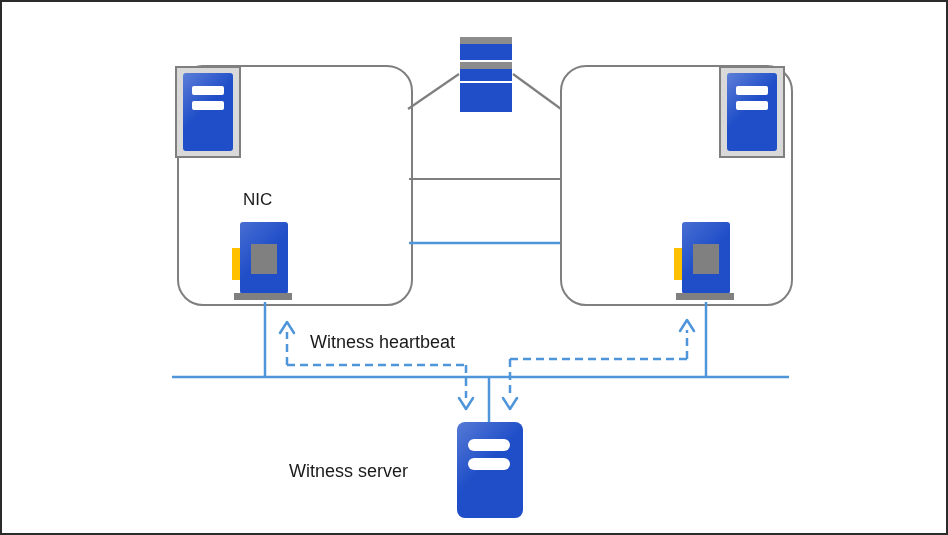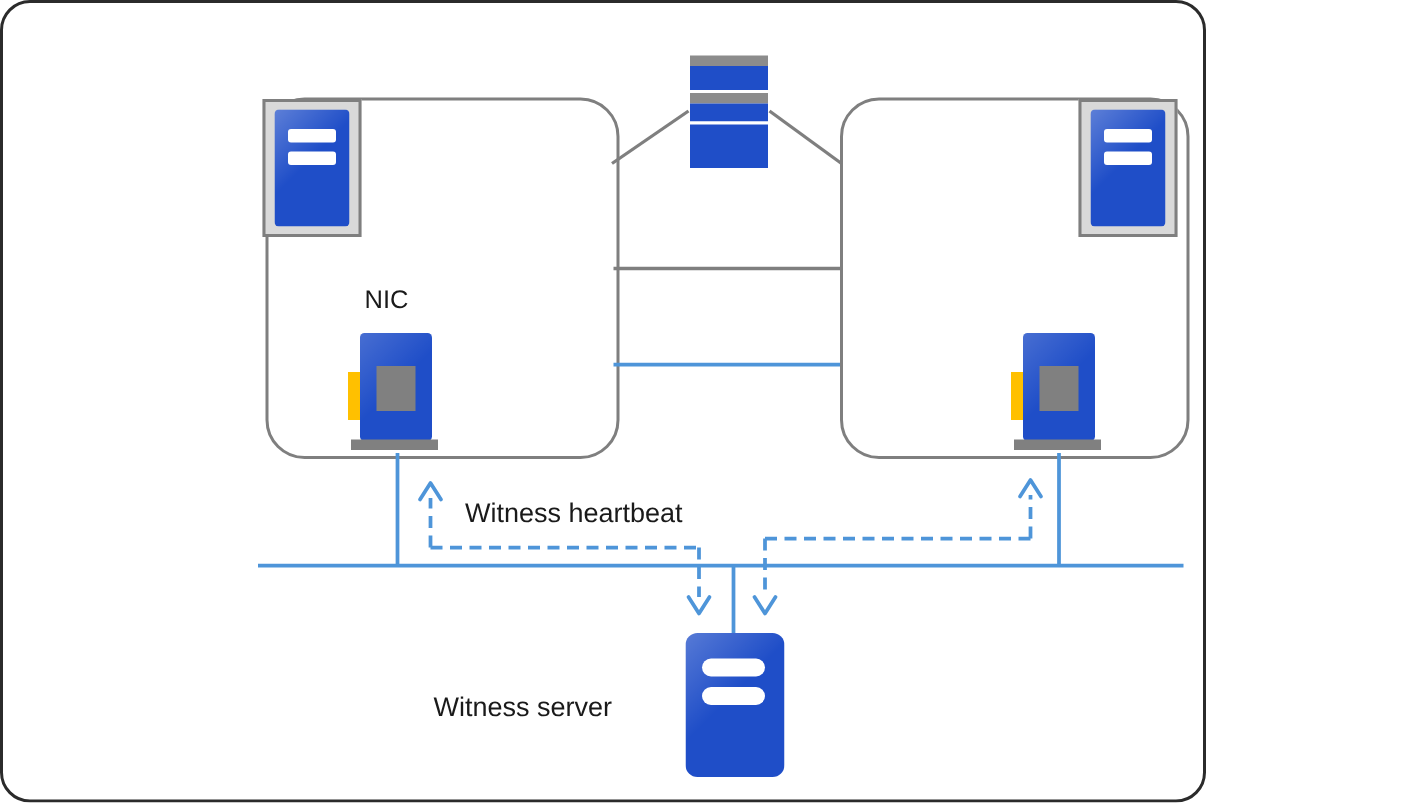--- a/index.html
+++ b/index.html
@@ -1,19 +1,19 @@
 <!DOCTYPE html>
 <html style="--icon-blue: #1F4EC8; --line-blue: #4E95D9; --line-gray: #7F7F7F; --node-border: #7F7F7F; --nic-yellow: #FFC000; --nic-gray: #808080; --frame-fill: #D9D9D9; --storage-gray: #8C8C8C; --canvas-border: #2B2B2B;"><head>
 <meta charset="utf-8">
 <style>
   html,body{margin:0;padding:0;background:#fff;}
   body{font-family:"Liberation Sans", sans-serif;}
   .canvas{
-    position:relative;width:804px;height:535px;background:#ffffff;
-    border:2px solid var(--canvas-border,#2b2b2b);border-radius:20px;
+    position:relative;width:948px;height:535px;background:#ffffff;
+    border:2px solid var(--canvas-border,#2b2b2b);border-radius:0;
     box-sizing:border-box;overflow:hidden;
   }
   .layer{position:absolute;left:0;top:0;width:948px;height:535px;pointer-events:none;}
 
   
   .node{position:absolute;border:2.4px solid var(--node-border,#7f7f7f);border-radius:26px;background:transparent;}
   .node-left{left:175px;top:63px;width:232px;height:237px;}
   .node-right{left:558px;top:63px;width:229px;height:237px;}
 
   

